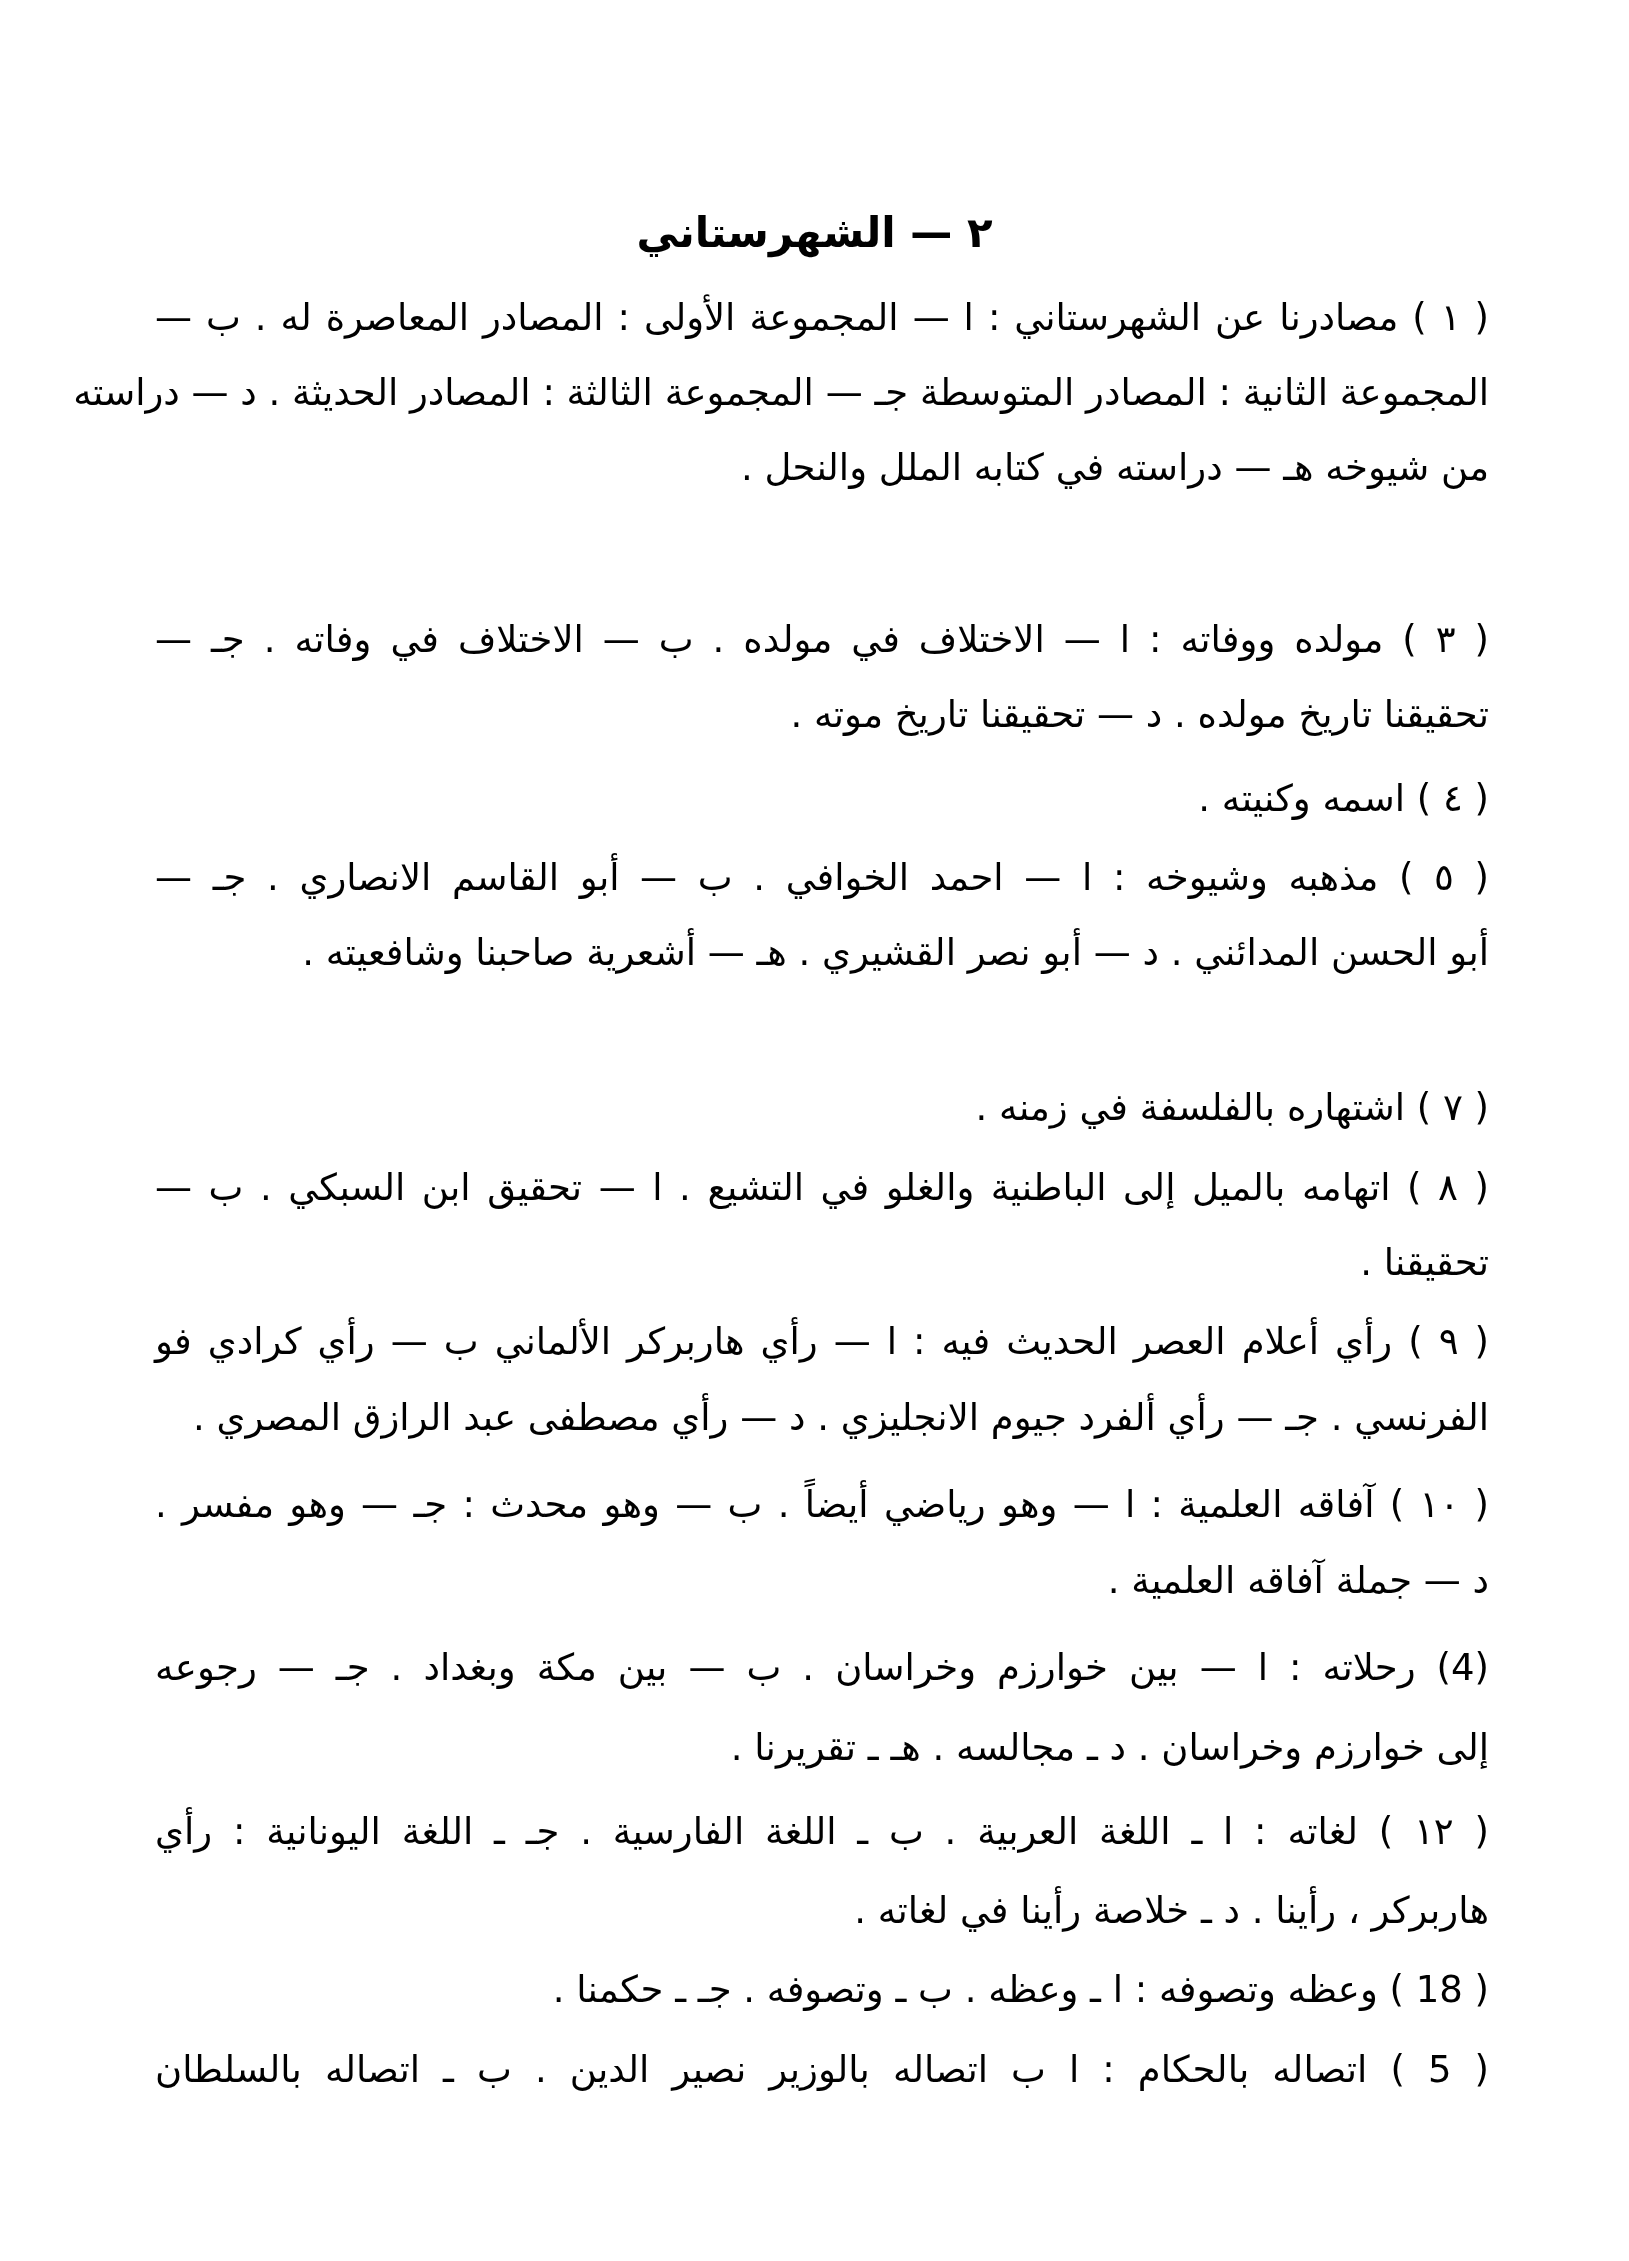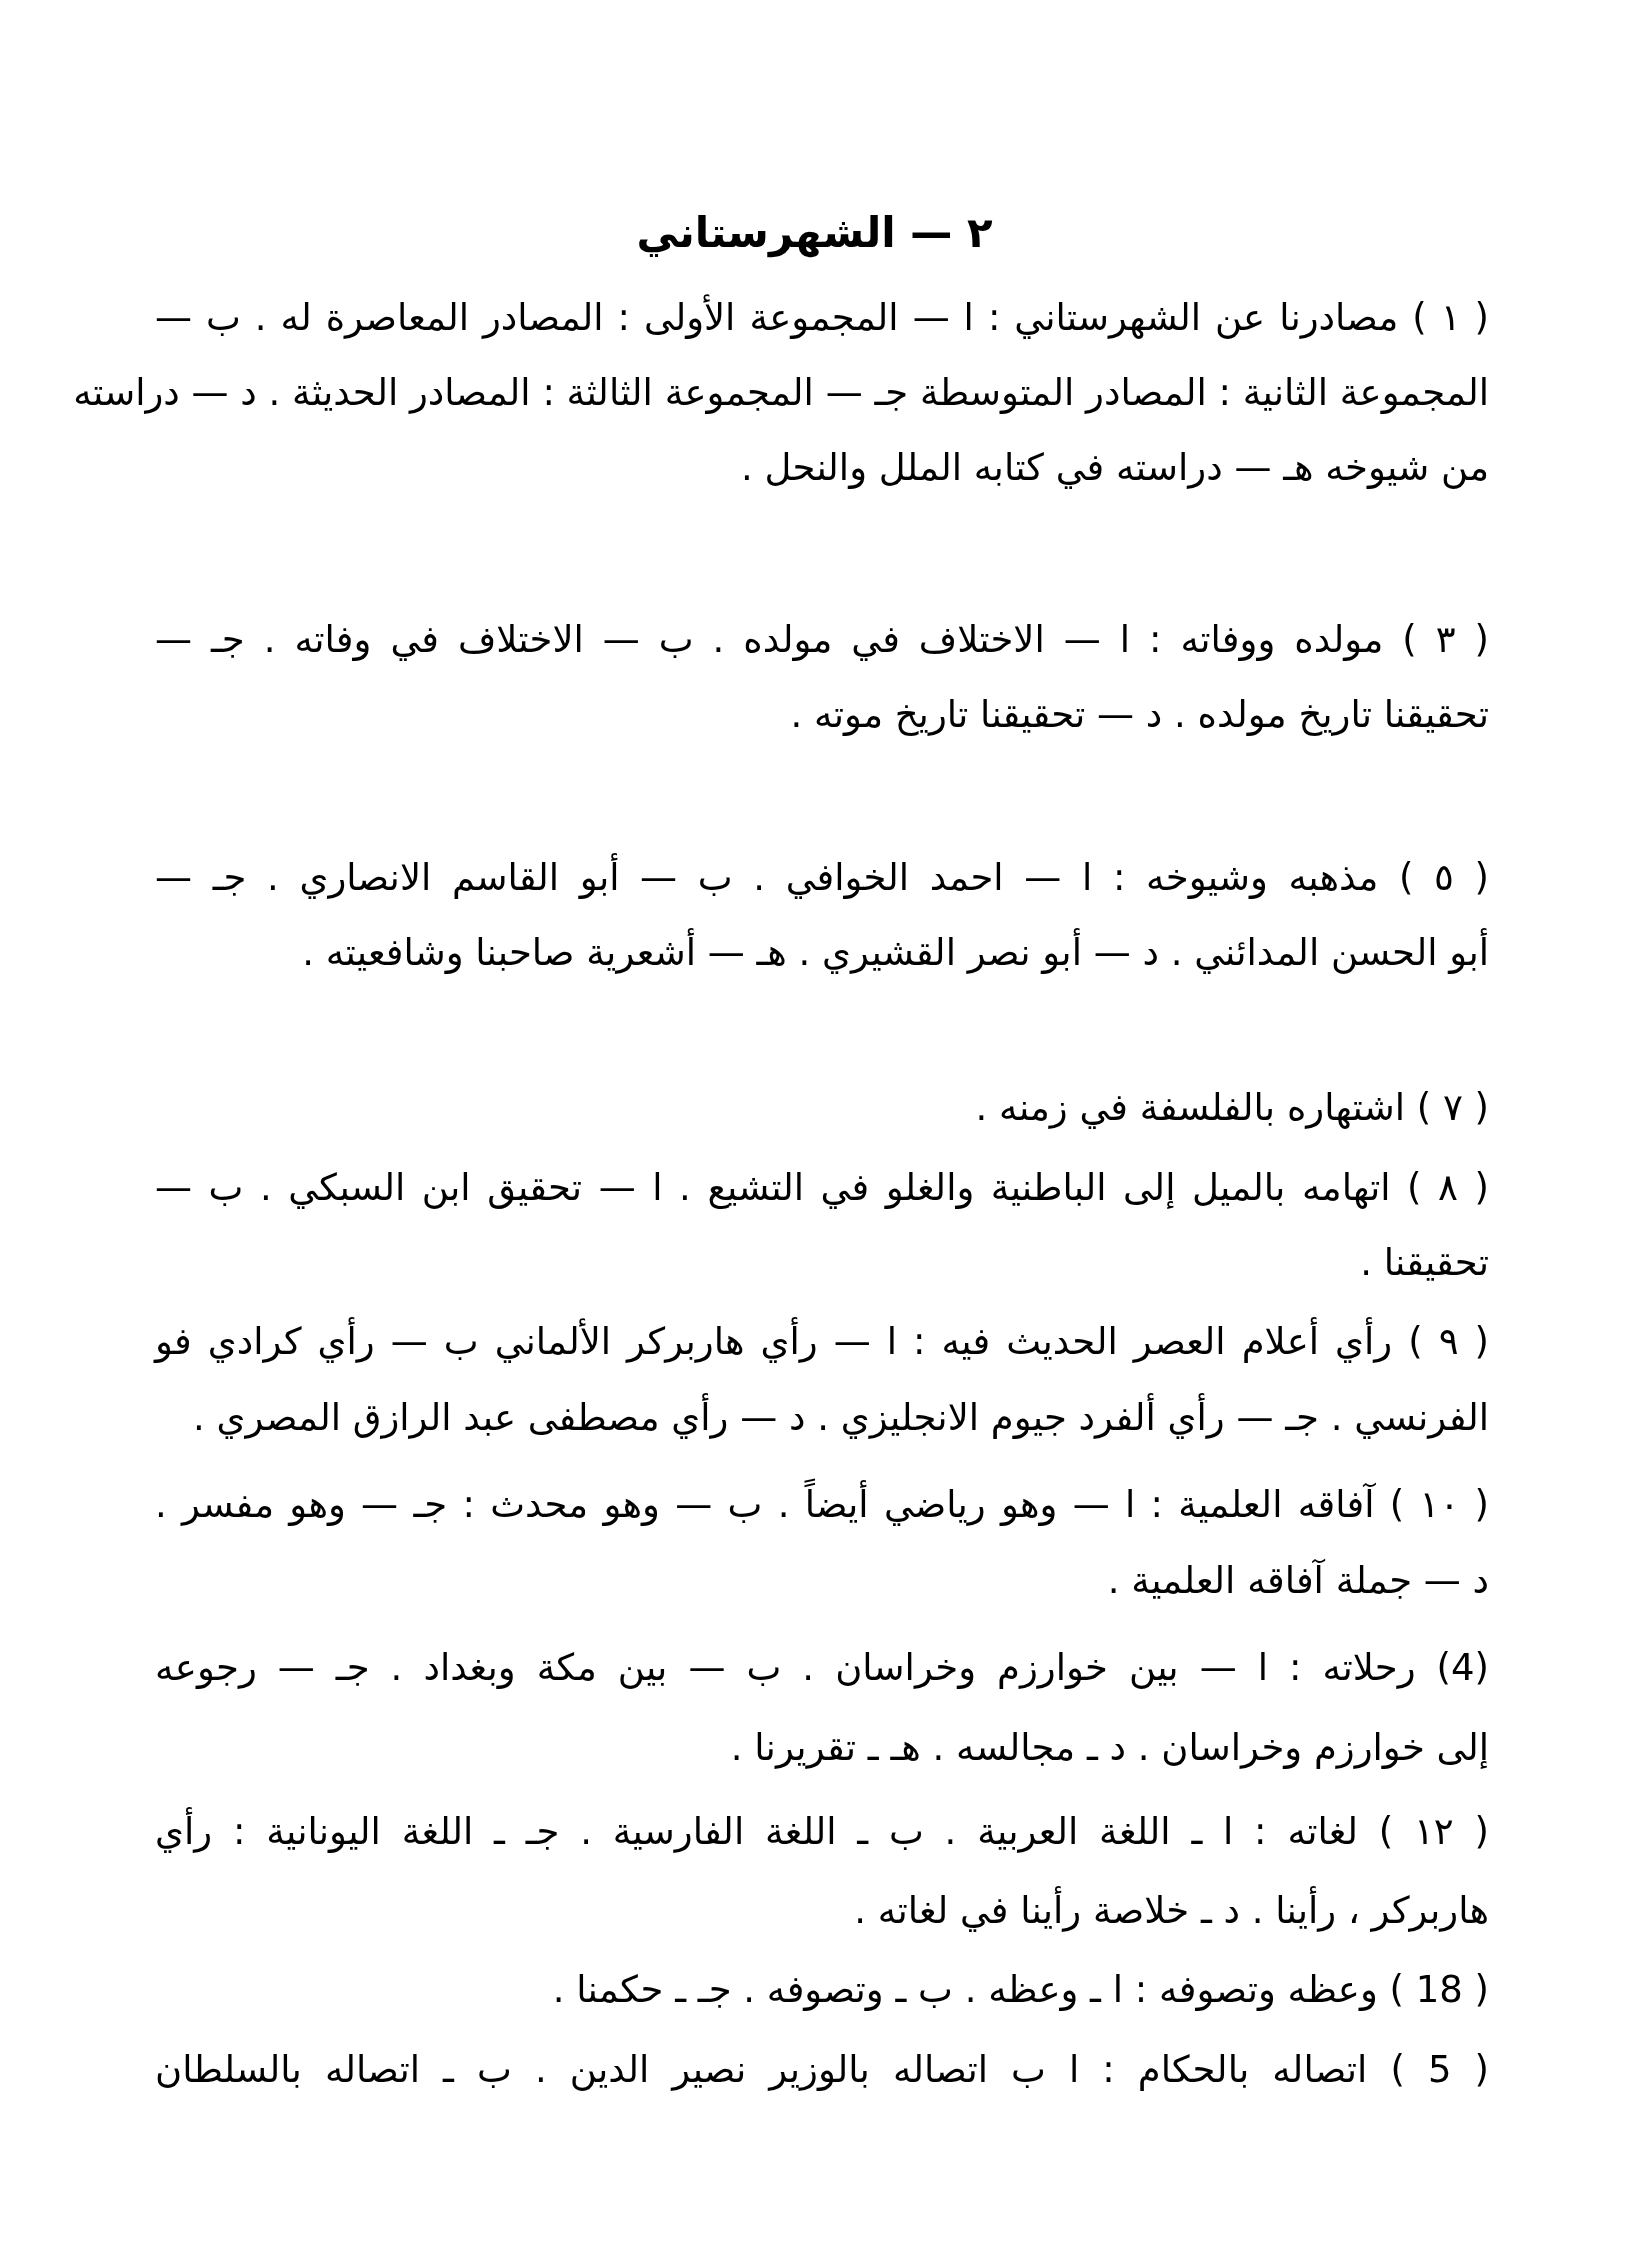--- a/index.html
+++ b/index.html
@@ -20,20 +20,21 @@
   <div class="title">٢ — الشهرستاني</div>
 
   <div class="line just" style="top:251px">( ١ ) مصادرنا عن الشهرستاني : ا — المجموعة الأولى : المصادر المعاصرة له . ب —</div>
   <div class="line just" style="top:326px">المجموعة الثانية : المصادر المتوسطة جـ — المجموعة الثالثة : المصادر الحديثة . د — دراسته</div>
   <div class="line last" style="top:401px">من شيوخه هـ — دراسته في كتابه الملل والنحل .</div>
 
 
   <div class="line just" style="top:573px">( ٣ ) مولده ووفاته : ا — الاختلاف في مولده . ب — الاختلاف في وفاته . جـ —</div>
   <div class="line last" style="top:648px">تحقيقنا تاريخ مولده . د — تحقيقنا تاريخ موته .</div>
 
+  <div class="line last" style="top:732px">( ٤ ) اسمه وكنيته .</div>
 
   <div class="line just" style="top:811px">( ٥ ) مذهبه وشيوخه : ا — احمد الخوافي . ب — أبو القاسم الانصاري . جـ —</div>
   <div class="line last" style="top:886px">أبو الحسن المدائني . د — أبو نصر القشيري . هـ — أشعرية صاحبنا وشافعيته .</div>
 
 
   <div class="line last" style="top:1041px">( ٧ ) اشتهاره بالفلسفة في زمنه .</div>
 
   <div class="line just" style="top:1121px">( ٨ ) اتهامه بالميل إلى الباطنية والغلو في التشيع . ا — تحقيق ابن السبكي . ب —</div>
   <div class="line last" style="top:1196px">تحقيقنا .</div>
 

